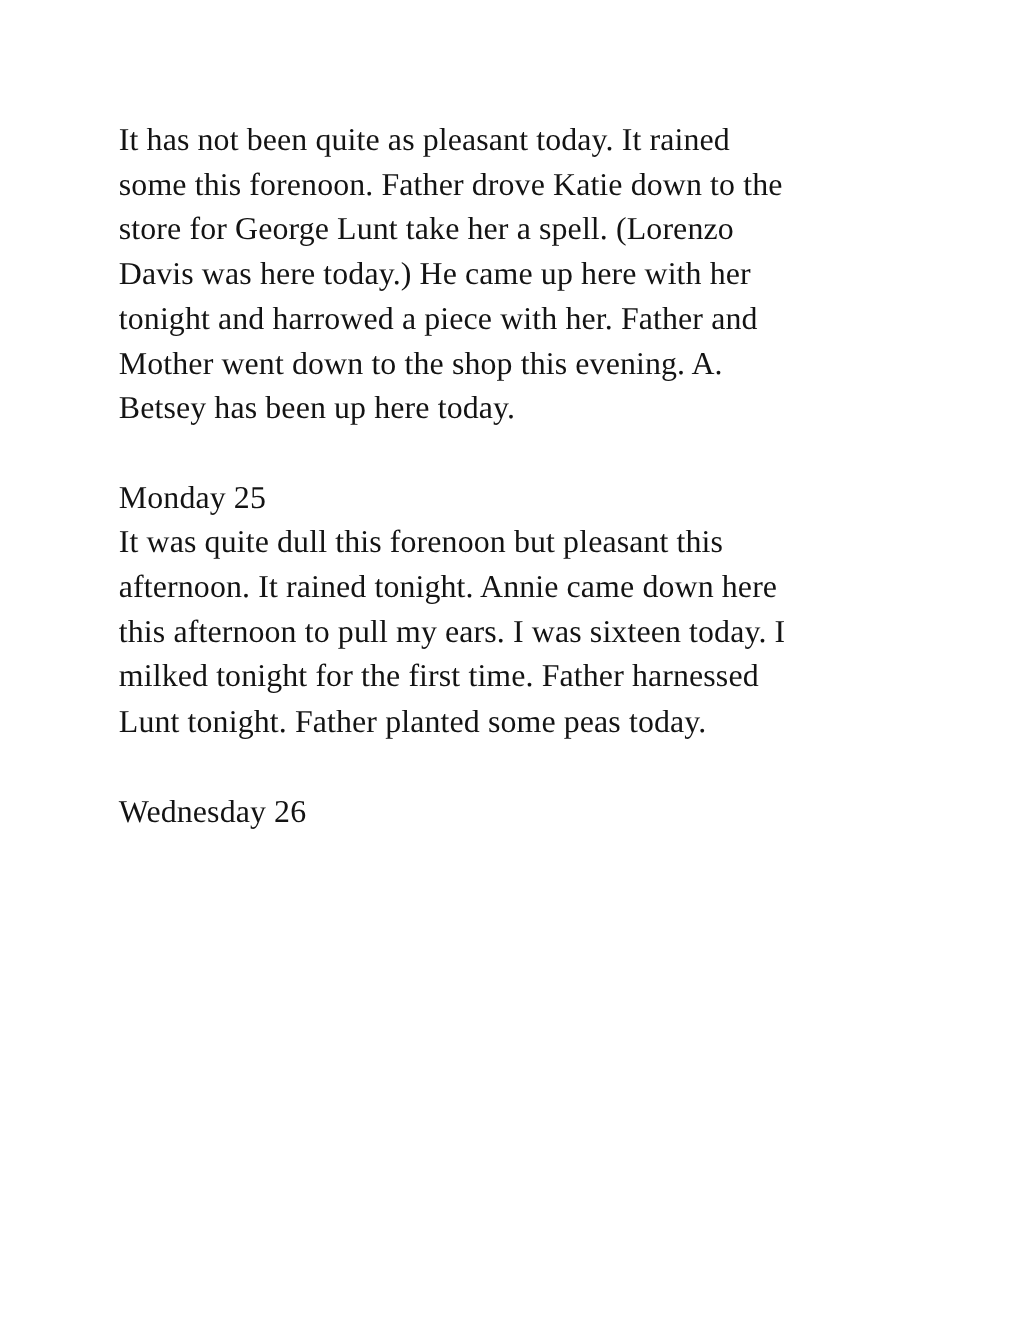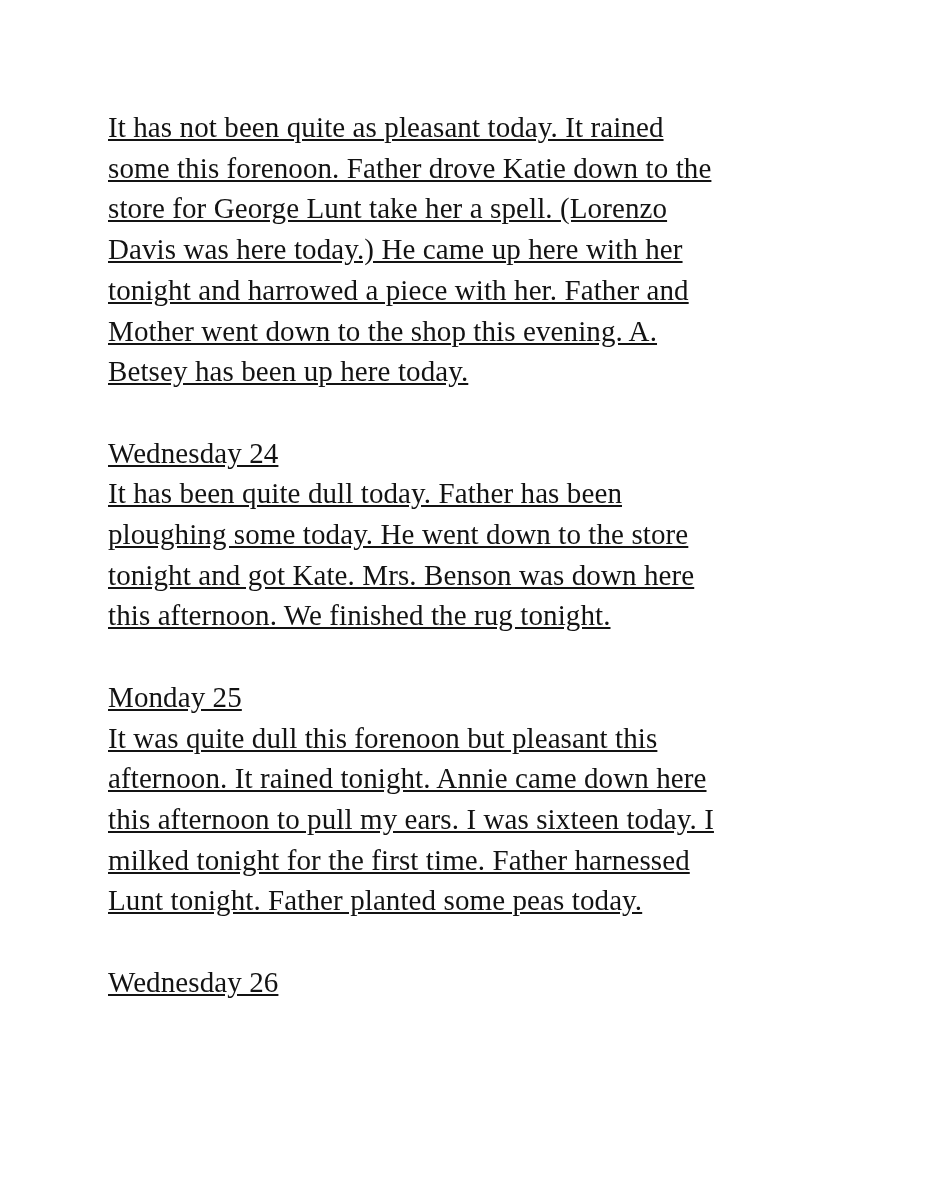--- a/index.html
+++ b/index.html
@@ -8,21 +8,20 @@
     width: 927px;
     height: 1200px;
     overflow: hidden;
     font-family: "Liberation Serif", "DejaVu Serif", serif;
   }
   .page {
     width: 927px;
     height: 852px;
     padding: 107px 95px 16px 108px;
     color: #131313;
-    text-decoration: underline;
   }
   .entry { margin-bottom: 40.7px; }
   .entry:last-child { margin-bottom: 0; }
   .text {
     font-size: 29px;
     line-height: 40.7px;
     font-weight: 400;
     white-space: pre-line;
     letter-spacing: 0.1px;
   }
@@ -36,27 +35,20 @@
   <section class="entry">
     <p class="text">It has not been quite as pleasant today. It rained
 some this forenoon. Father drove Katie down to the
 store for George Lunt take her a spell. (Lorenzo
 Davis was here today.) He came up here with her
 tonight and harrowed a piece with her. Father and
 Mother went down to the shop this evening. A.
 Betsey has been up here today.</p>
   </section>
 
-  <section class="entry">
-    <h2 class="text">Wednesday 24</h2>
-    <p class="text">It has been quite dull today. Father has been
-ploughing some today. He went down to the store
-tonight and got Kate. Mrs. Benson was down here
-this afternoon. We finished the rug tonight.</p>
-  </section>
 
   <section class="entry">
     <h2 class="text">Monday 25</h2>
     <p class="text">It was quite dull this forenoon but pleasant this
 afternoon. It rained tonight. Annie came down here
 this afternoon to pull my ears. I was sixteen today. I
 milked tonight for the first time. Father harnessed
 Lunt tonight. Father planted some peas today.</p>
   </section>
 

